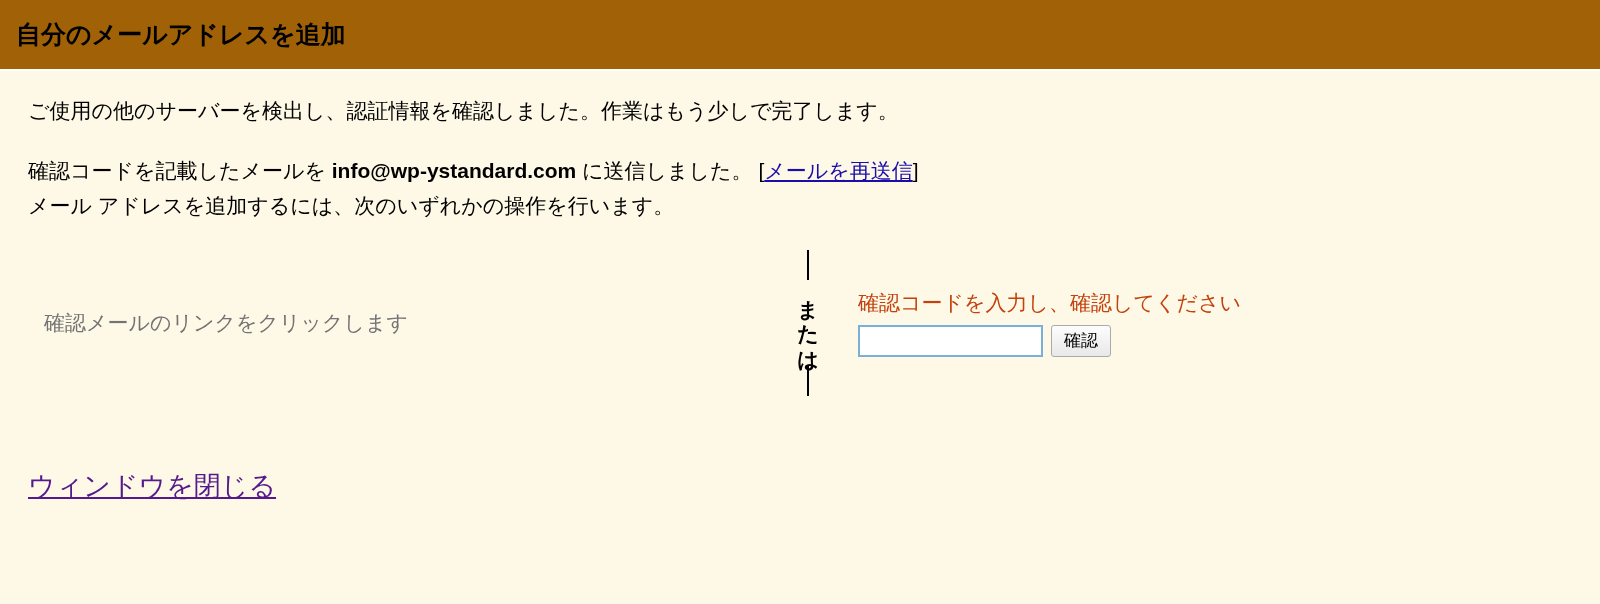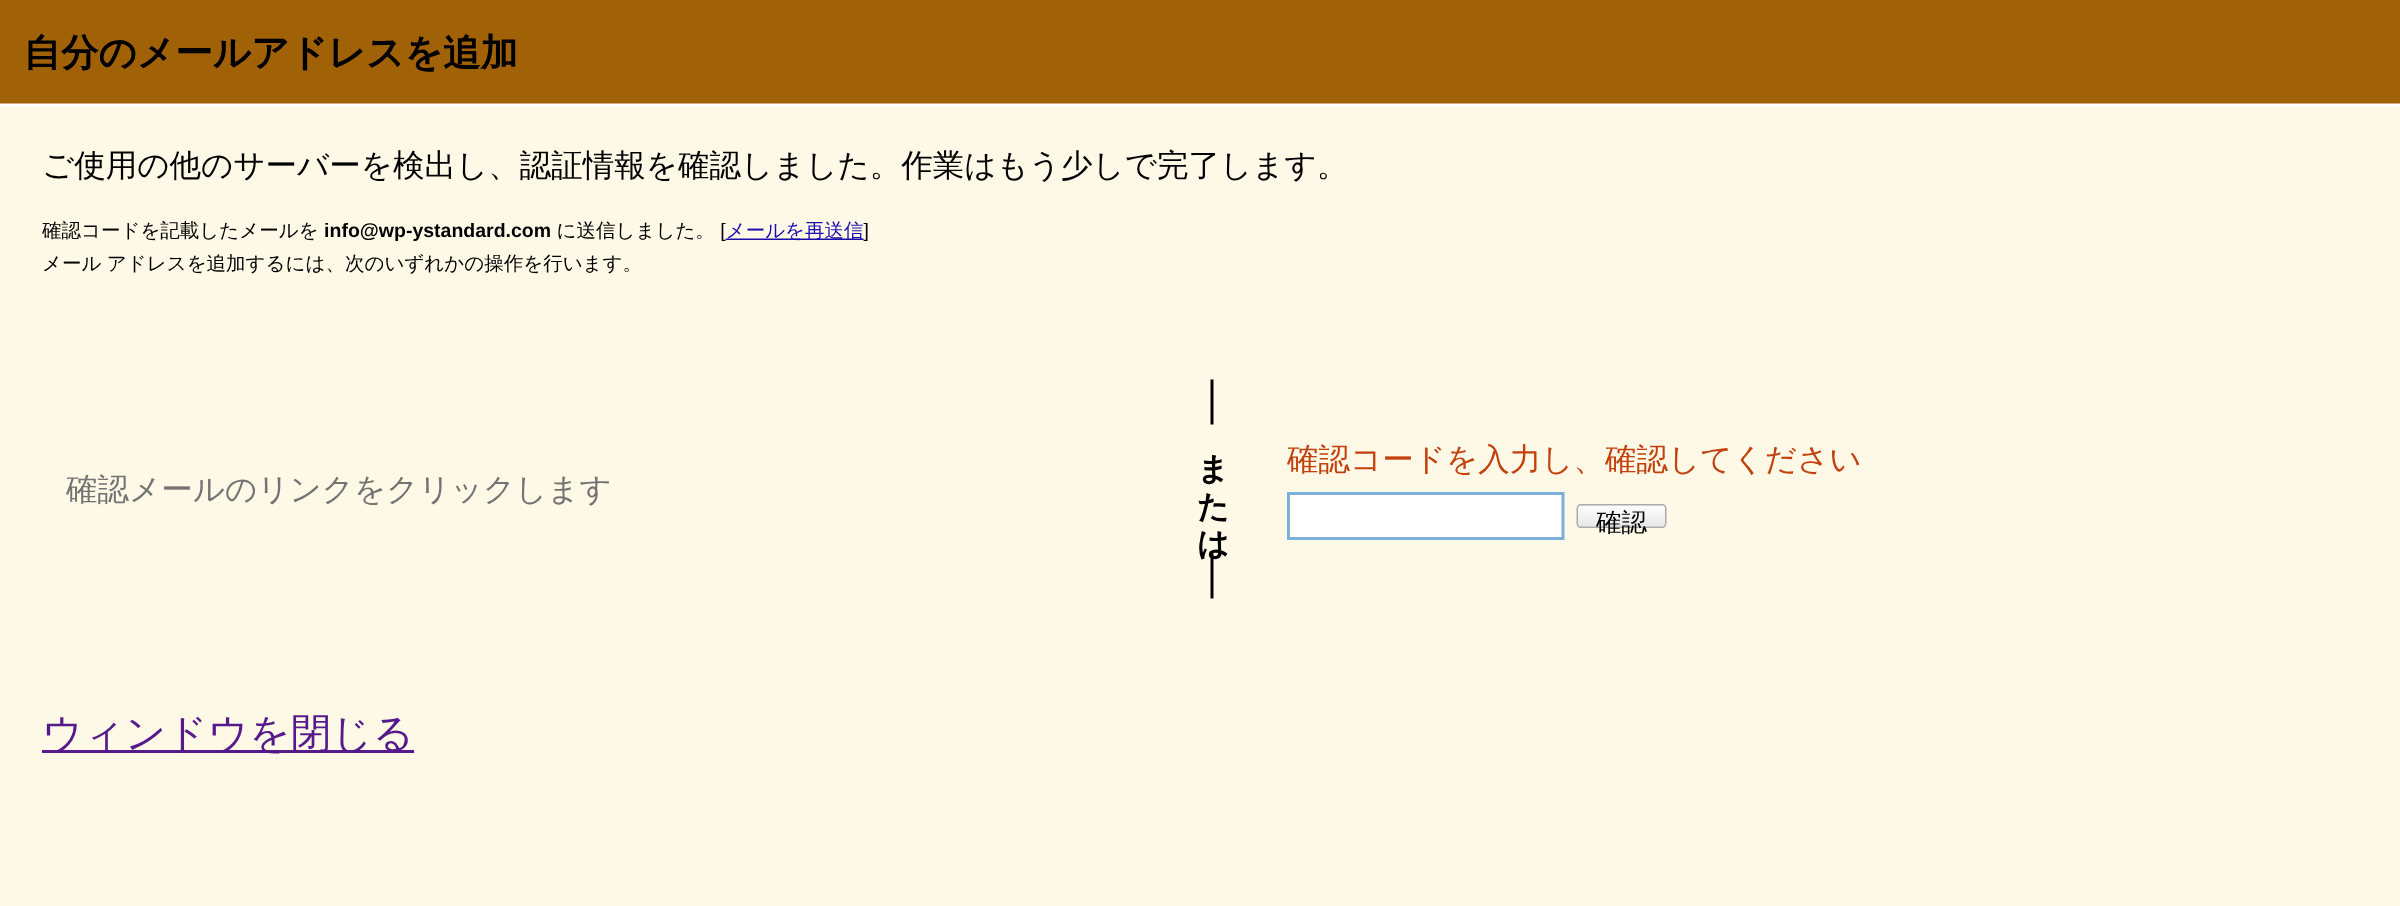--- a/index.html
+++ b/index.html
@@ -32,27 +32,27 @@
       font-weight: bold;
       color: #000;
       padding-bottom: 12px;
       border-bottom: 2px solid #fcd164;
       margin-bottom: 28px;
     }
     .info-text {
       font-size: 21px;
       color: #000;
       line-height: 1.5;
-      margin-bottom: 16px;
+      margin-bottom: 26px;
     }
     .confirmation-block {
-      font-size: 13px;
+      font-size: 21px;
       color: #000;
       line-height: 1.7;
-      margin-bottom: 64px;
+      margin-bottom: 24px;
     }
     .email-bold {
       font-weight: bold;
     }
     .link {
       color: #1a0dab;
       text-decoration: underline;
       cursor: pointer;
     }
     .link-visited {
@@ -110,21 +110,21 @@
     .code-input {
       width: 185px;
       height: 32px;
       border: 2px solid #7bafd8;
       background: #fff;
       font-size: 18px;
       padding: 2px 6px;
       outline: none;
     }
     .confirm-button {
-      height: 16px;
+      height: 32px;
       padding: 0 12px;
       background: linear-gradient(#fdfdfd, #e8e8e8);
       border: 1px solid #aaa;
       border-radius: 3px;
       font-size: 17px;
       cursor: pointer;
     }
     .close-row {
       text-align: left;
       font-size: 27px;

